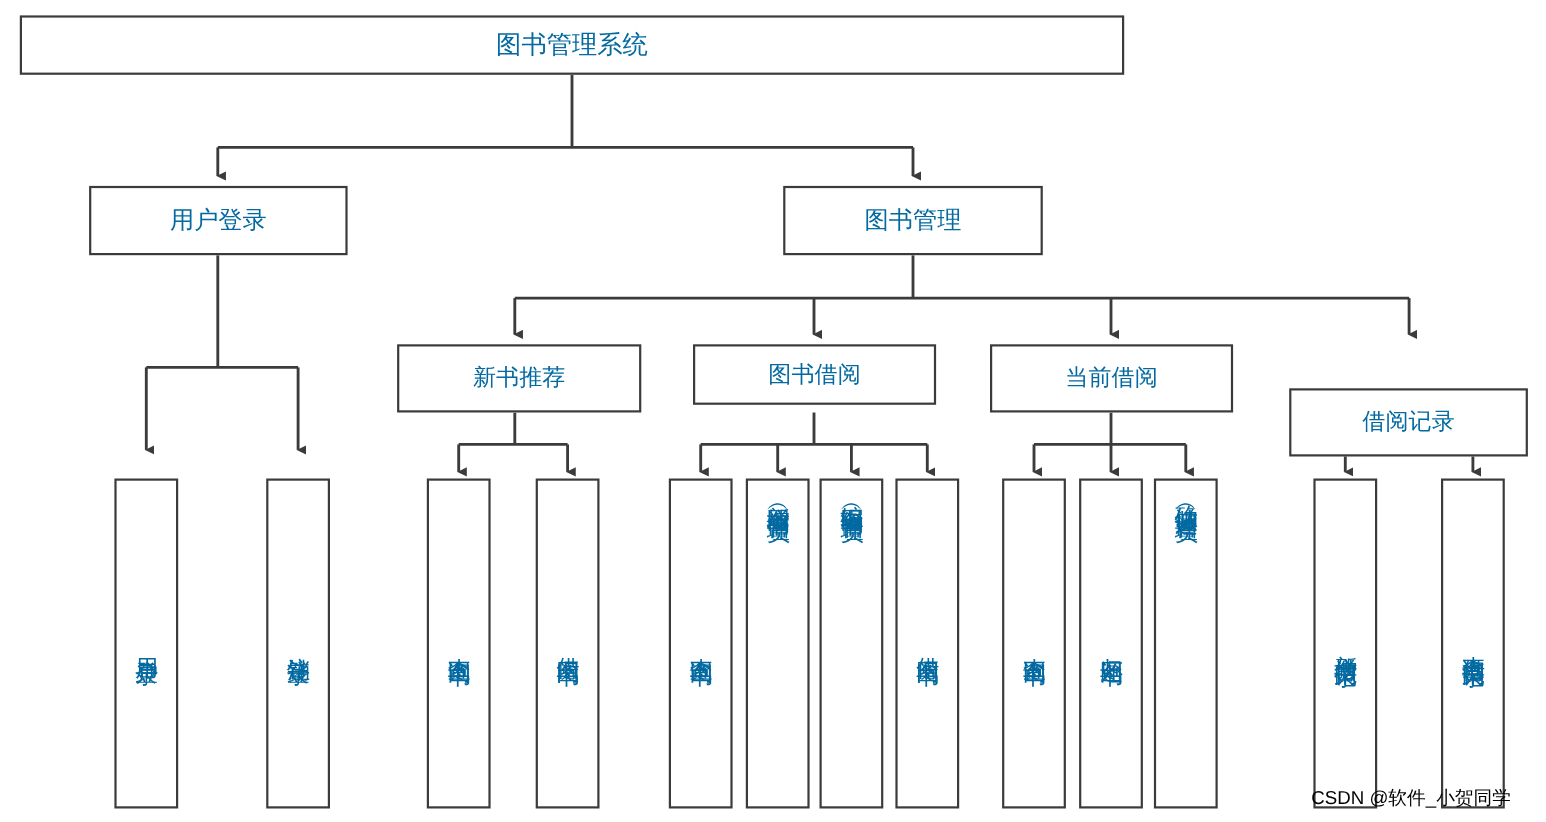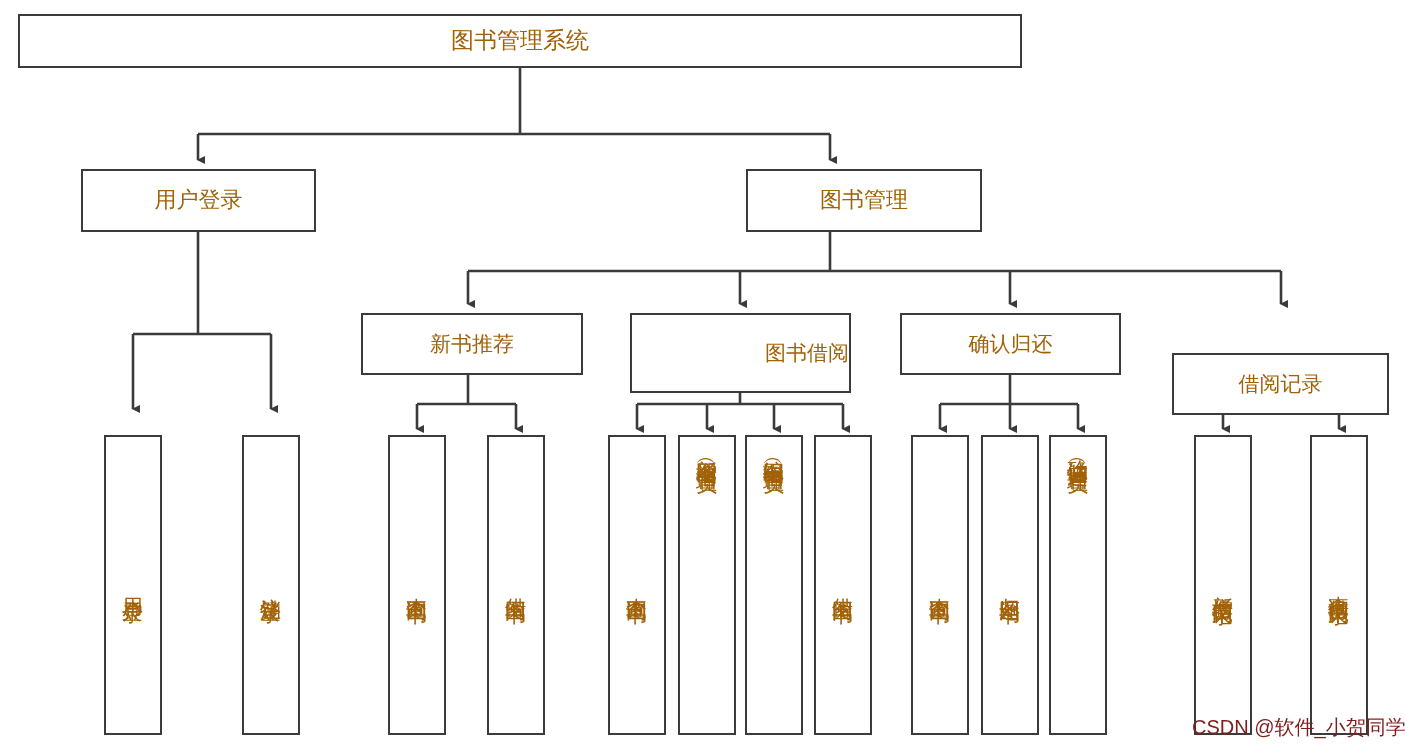--- a/index.html
+++ b/index.html
@@ -27,21 +27,21 @@
     pointer-events: none;
   }
   .node {
     position: absolute;
     box-sizing: border-box;
     background: #ffffff;
     border: 2px solid #3b3b3b;
     display: flex;
     align-items: center;
     justify-content: center;
-    color: #a16207;
+    color: #0369a1;
     z-index: 2;
   }
   .node-label {
     display: block;
     text-align: center;
     line-height: 1.12;
     white-space: nowrap;
   }
   .node.root .node-label { font-size: 23px; }
   .node.lvl2 .node-label { font-size: 22px; }
@@ -57,22 +57,22 @@
     letter-spacing: 2px;
     line-height: 1;
     height: auto;
   }
   .node.leaf.centered {
     align-items: center;
     padding-top: 0;
   }
   .watermark {
     position: absolute;
-    color: #7f1d1d;
-    font-size: 20px;
+    color: #000000;
+    font-size: 17px;
     white-space: nowrap;
     z-index: 5;
   }
 </style>
 </head>
 <body>
 
 <div id="canvas">
 
   <svg id="edge-layer" viewBox="0 0 1405 747" xmlns="http://www.w3.org/2000/svg">
@@ -127,32 +127,32 @@
     </g>
   </svg>
 
   <div class="node root" style="left:18px; top:14px; width:1004px; height:54px;">
     <span class="node-label">图书管理系统</span>
   </div>
 
   <div class="node lvl2" style="left:81px; top:169px; width:235px; height:63px;">
     <span class="node-label">用户登录</span>
   </div>
-  <div class="node lvl2" style="left:746px; top:169px; width:236px; height:63px;">
+  <div class="node lvl2" style="left:712px; top:169px; width:236px; height:63px;">
     <span class="node-label">图书管理</span>
   </div>
 
   <div class="node lvl3" style="left:361px; top:313px; width:222px; height:62px;">
     <span class="node-label">新书推荐</span>
   </div>
-  <div class="node lvl3" style="left:630px; top:313px; width:221px; height:80px;justify-content:flex-end;">
+  <div class="node lvl3" style="left:630px; top:313px; width:221px; height:55px;">
     <span class="node-label">图书借阅</span>
   </div>
   <div class="node lvl3" style="left:900px; top:313px; width:221px; height:62px;">
-    <span class="node-label">确认归还</span>
+    <span class="node-label">当前借阅</span>
   </div>
   <div class="node lvl3" style="left:1172px; top:313px; width:217px; height:62px;margin-top:40px;">
     <span class="node-label">借阅记录</span>
   </div>
 
   <div class="node leaf centered" style="left:104px; top:435px; width:58px; height:300px;">
     <span class="node-label">用户登录</span>
   </div>
   <div class="node leaf centered" style="left:242px; top:435px; width:58px; height:300px;">
     <span class="node-label">注销登录</span>

